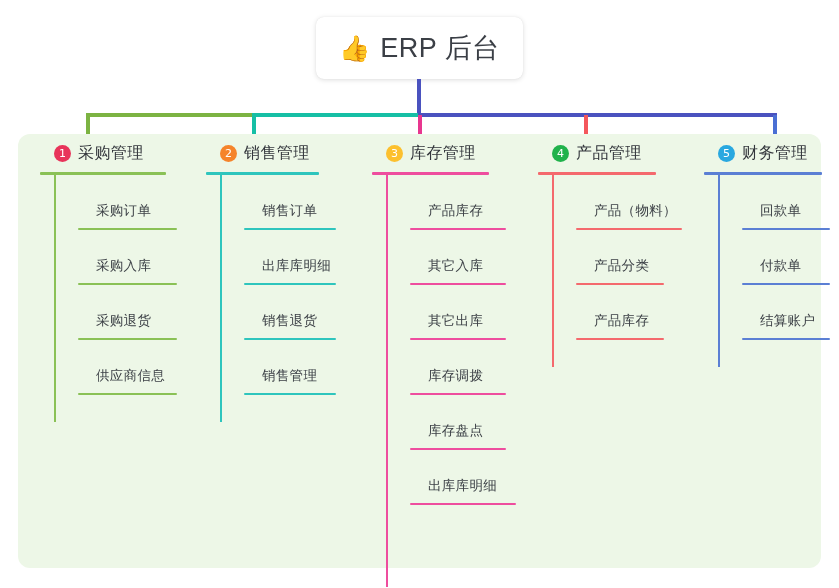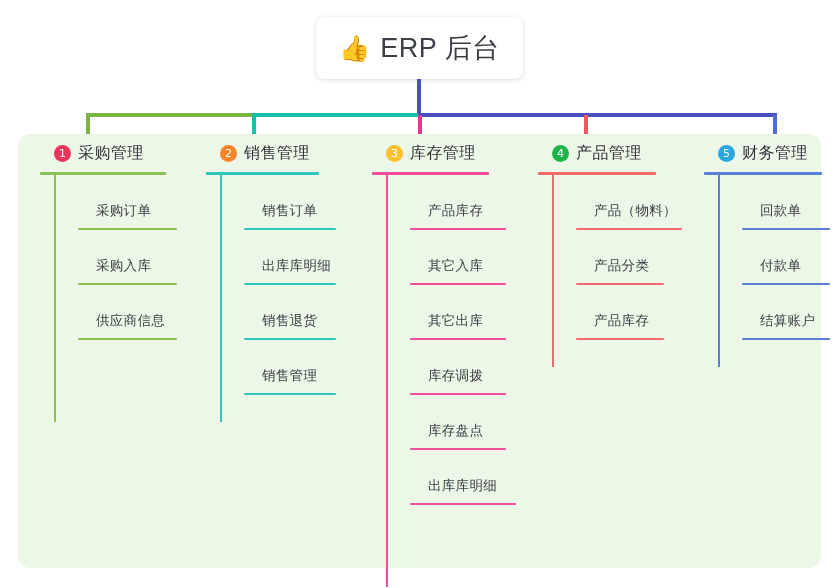--- a/index.html
+++ b/index.html
@@ -132,20 +132,24 @@
       <div class="items">
         <div class="leaf">
           <span class="leaf-text">采购订单</span>
           <span class="leaf-rule lr1"></span>
         </div>
         <div class="leaf">
           <span class="leaf-text">采购入库</span>
           <span class="leaf-rule lr1"></span>
         </div>
         <div class="leaf">
+          <span class="leaf-text">采购退货</span>
+          <span class="leaf-rule lr1"></span>
+        </div>
+        <div class="leaf">
           <span class="leaf-text">供应商信息</span>
           <span class="leaf-rule lr1"></span>
         </div>
       </div>
     </div>
 
     <div class="col col-2">
       <div class="col-head">
         <span class="badge b2">2</span>
         <span class="head-label">销售管理</span>

